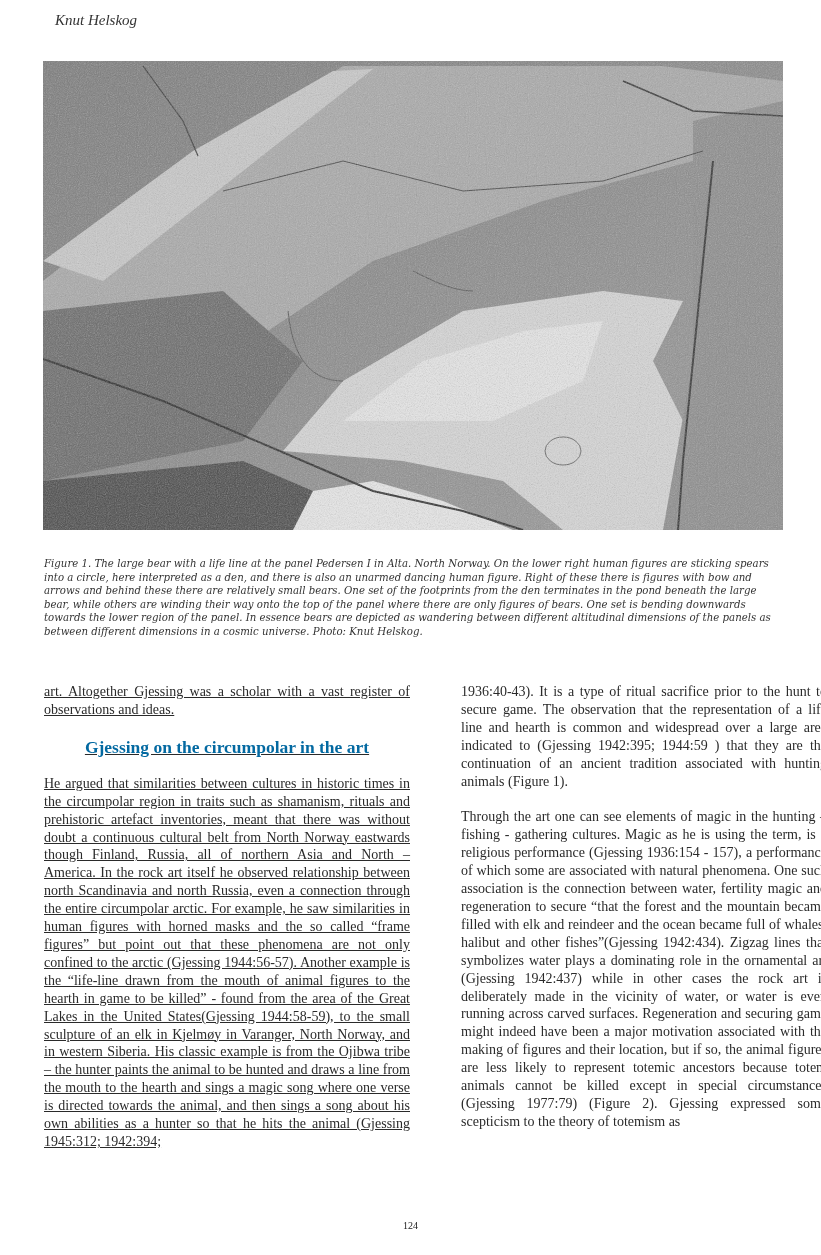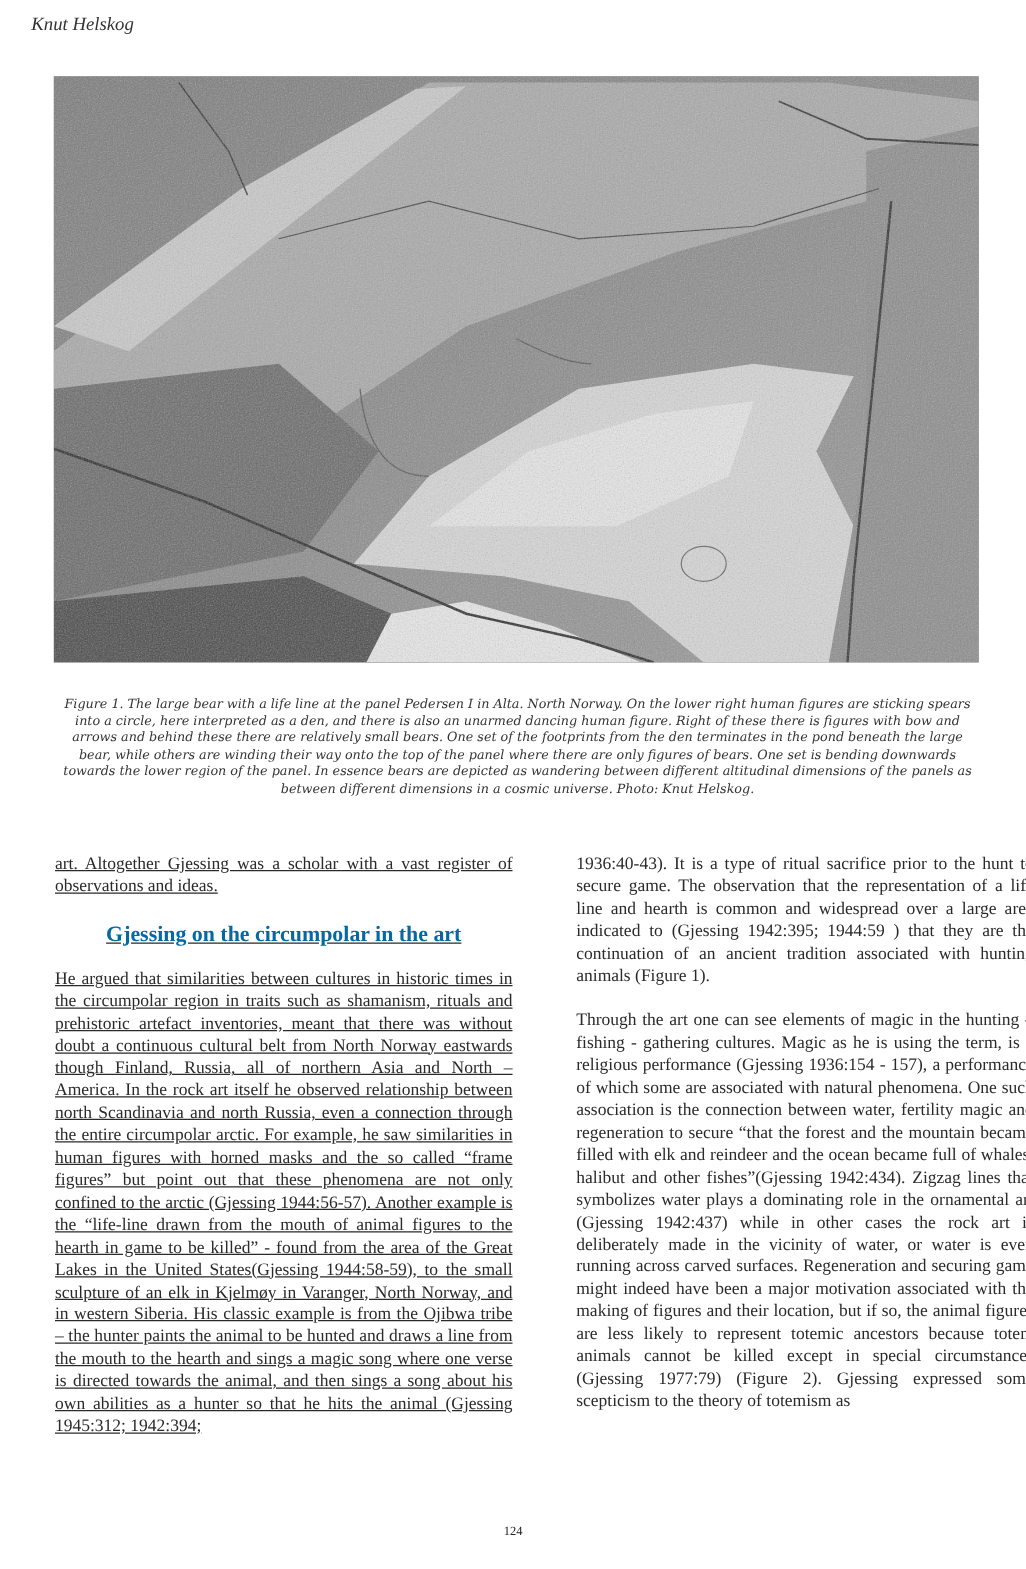--- a/index.html
+++ b/index.html
@@ -1,29 +1,29 @@
 <!DOCTYPE html>
 <html><head>
 <meta charset="utf-8">
 <style>
   html, body { margin: 0; padding: 0; background: #ffffff; }
   body { width: 821px; height: 1255px; position: relative; overflow: hidden; color: #222; }
   .running-head {
-    position: absolute; left: 25px; top: 12px;
+    position: absolute; left: 55px; top: 12px;
     font-family: "Liberation Serif", serif; font-style: italic; font-size: 15px; color: #333;
   }
   .photo {
     position: absolute; left: 43px; top: 61px; width: 740px; height: 469px;
     overflow: hidden; background: #8a8a8a;
   }
   .photo svg { display: block; width: 100%; height: 100%; }
   .caption {
     position: absolute; left: 44px; top: 557px; width: 740px;
     font-family: "DejaVu Serif", serif; font-style: italic; font-size: 10.2px;
-    line-height: 13.6px; text-align: center; color: #333;
+    line-height: 13.6px; text-align: left; color: #333;
   }
   .col {
     position: absolute; top: 683px; width: 366px;
     font-family: "Liberation Serif", serif; font-size: 14px; line-height: 17.9px;
     text-align: justify; color: #2a2a2a;
   }
   .col.left { left: 44px; text-decoration: underline; }
   .col.right { left: 429px; margin-left: 32px; }
   .col p { margin: 0; }
   .col p + p { margin-top: 18px; }

